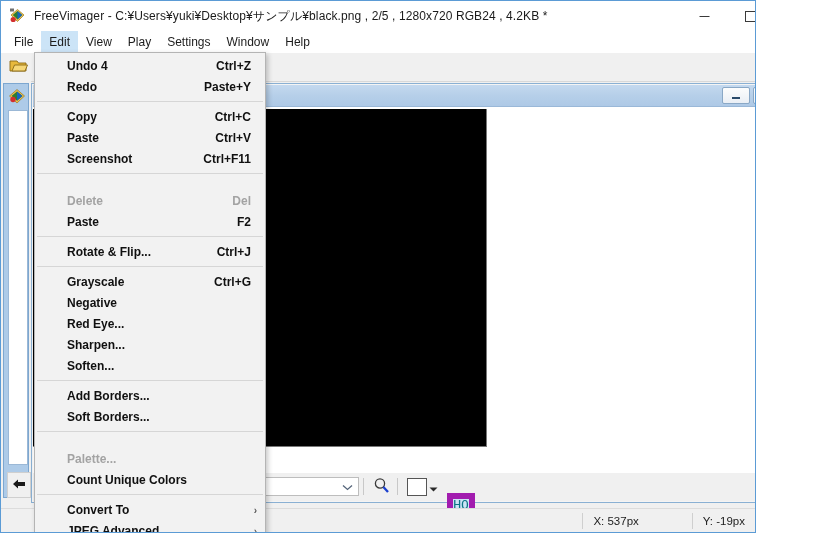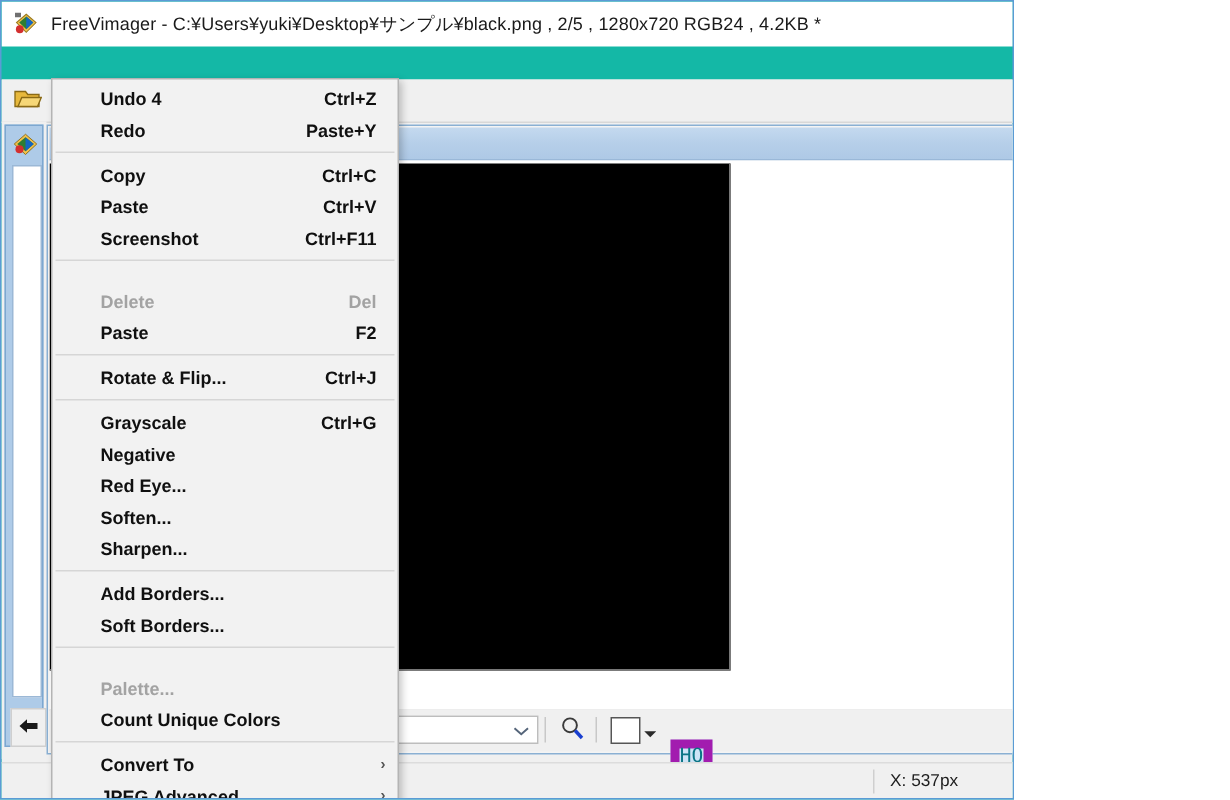--- a/index.html
+++ b/index.html
@@ -10,23 +10,23 @@
     width: 820px;
     height: 533px;
     font-family: "Liberation Sans", sans-serif;
     font-size: 12px;
     background: #ffffff;
     overflow: hidden;
     -webkit-font-smoothing: antialiased;
   }
   #app {
     position: relative;
-    width: 676px;
+    width: 756px;
     height: 533px;
-    background: #14b8a6;
+    background: #0f172a;
     border: 1px solid #5b9bd5;
     box-sizing: border-box;
     overflow: hidden;
   }
 
   
   .titlebar {
     position: absolute;
     left: 0; top: 0;
     width: 818px;
@@ -401,20 +401,29 @@
       </div>
       <div class="win-btn">
         <svg width="12" height="12" viewBox="0 0 12 12">
             <line x1="0.5" y1="0.5" x2="11.5" y2="11.5" stroke="#3a3a3a" stroke-width="1"></line>
             <line x1="11.5" y1="0.5" x2="0.5" y2="11.5" stroke="#3a3a3a" stroke-width="1"></line>
           </svg>
       </div>
     </div>
   </div>
 
+  <div class="menubar">
+    <div class="menubar-item">File</div>
+    <div class="menubar-item active">Edit</div>
+    <div class="menubar-item">View</div>
+    <div class="menubar-item">Play</div>
+    <div class="menubar-item">Settings</div>
+    <div class="menubar-item">Window</div>
+    <div class="menubar-item">Help</div>
+  </div>
 
   <div class="client">
 
     <div class="toolbar-top">
       <div class="tb-btn-open">
         <span>
           <svg width="19" height="16" viewBox="0 0 19 16">
             <path d="M1 3 L8 3 L9.5 5 L17 5 L17 13 L1 13 Z" fill="#e8b93c" stroke="#8a6a15" stroke-width="0.9"></path>
             <path d="M3 13 L5.5 7 L18.5 7 L16 13 Z" fill="#f6d777" stroke="#8a6a15" stroke-width="0.9"></path>
           </svg>
@@ -566,25 +575,25 @@
     </div>
     <div class="mi">
       <span class="label">Negative</span>
       <span class="accel"></span>
     </div>
     <div class="mi">
       <span class="label">Red Eye...</span>
       <span class="accel"></span>
     </div>
     <div class="mi">
+      <span class="label">Sharpen...</span>
+      <span class="accel"></span>
+    </div>
+    <div class="mi">
       <span class="label">Soften...</span>
-      <span class="accel"></span>
-    </div>
-    <div class="mi">
-      <span class="label">Sharpen...</span>
       <span class="accel"></span>
     </div>
 
     <div class="msep"></div>
 
     <div class="mi">
       <span class="label">Add Borders...</span>
       <span class="accel"></span>
     </div>
     <div class="mi">

